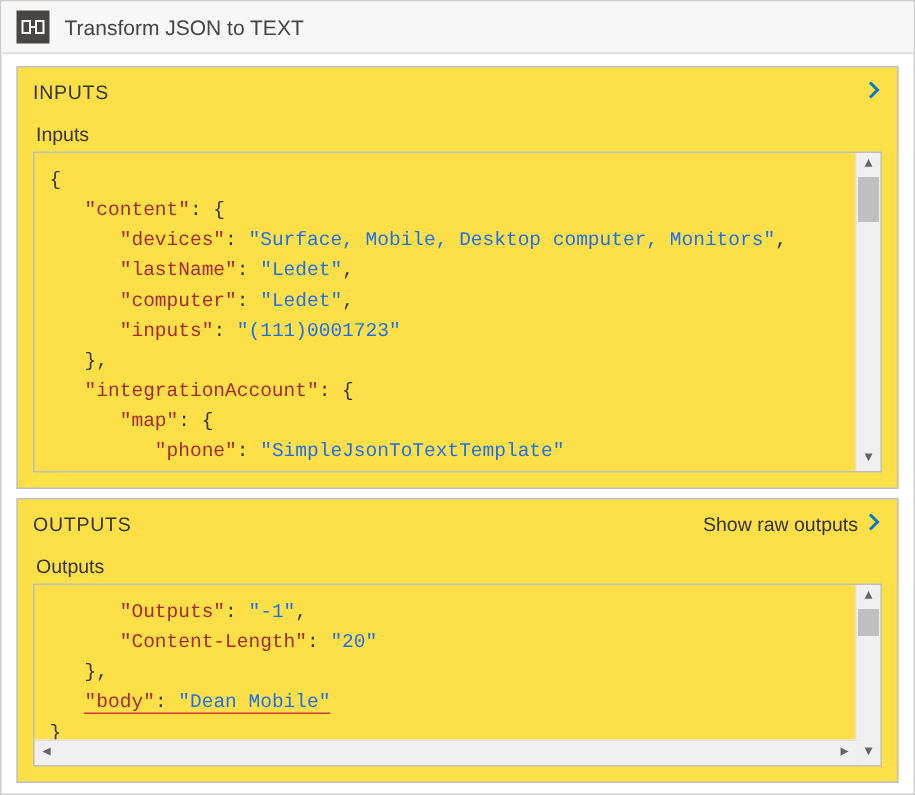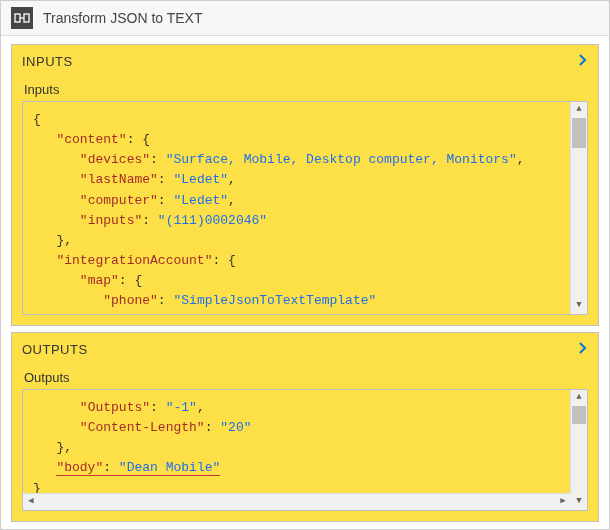--- a/index.html
+++ b/index.html
@@ -182,38 +182,39 @@
         </span>
       </div>
       <div class="panel-body">
         <div class="subtitle">Inputs</div>
         <div class="code-box inputs-box">
 <div class="code-content"><span class="p">{</span>
    <span class="k">"<span>content</span>"</span><span class="p">: {</span>
       <span class="k">"<span>devices</span>"</span><span class="p">: </span><span class="s">"<span>Surface, Mobile, Desktop computer, Monitors</span>"</span><span class="p">,</span>
       <span class="k">"<span>lastName</span>"</span><span class="p">: </span><span class="s">"<span>Ledet</span>"</span><span class="p">,</span>
       <span class="k">"<span>computer</span>"</span><span class="p">: </span><span class="s">"<span>Ledet</span>"</span><span class="p">,</span>
-      <span class="k">"<span>inputs</span>"</span><span class="p">: </span><span class="s">"<span>(111)0002046</span>"</span>
+      <span class="k">"<span>inputs</span>"</span><span class="p">: </span><span class="s">"<span>(111)0001723</span>"</span>
    <span class="p">},</span>
    <span class="k">"<span>integrationAccount</span>"</span><span class="p">: {</span>
       <span class="k">"<span>map</span>"</span><span class="p">: {</span>
          <span class="k">"<span>phone</span>"</span><span class="p">: </span><span class="s">"<span>SimpleJsonToTextTemplate</span>"</span></div>
           <div class="scroll-track-v">
             <div class="scroll-arrow up">▲</div>
             <div class="scroll-thumb-v"></div>
             <div class="scroll-arrow down">▼</div>
           </div>
         </div>
       </div>
     </div>
 
     <div class="panel">
       <div class="panel-header">
         <span class="panel-title">OUTPUTS</span>
         <span class="show-raw">
+          <span class="label">Show raw outputs</span>
           <span class="chevron">
             <svg width="10" height="14" viewBox="0 0 10 14">
                 <path d="M2 2 L7 7 L2 12" fill="none" stroke="#0078d4" stroke-width="2"></path>
               </svg>
           </span>
         </span>
       </div>
       <div class="panel-body">
         <div class="subtitle">Outputs</div>
         <div class="code-box outputs-box">

